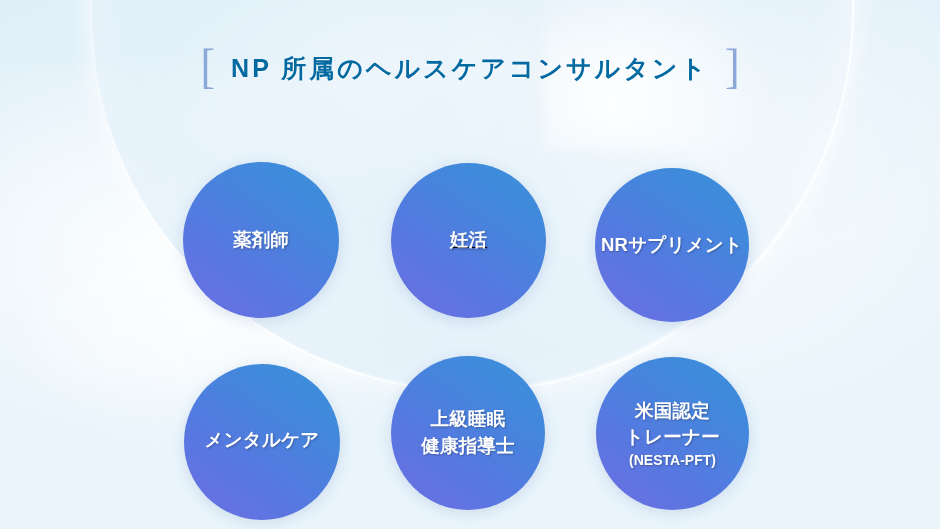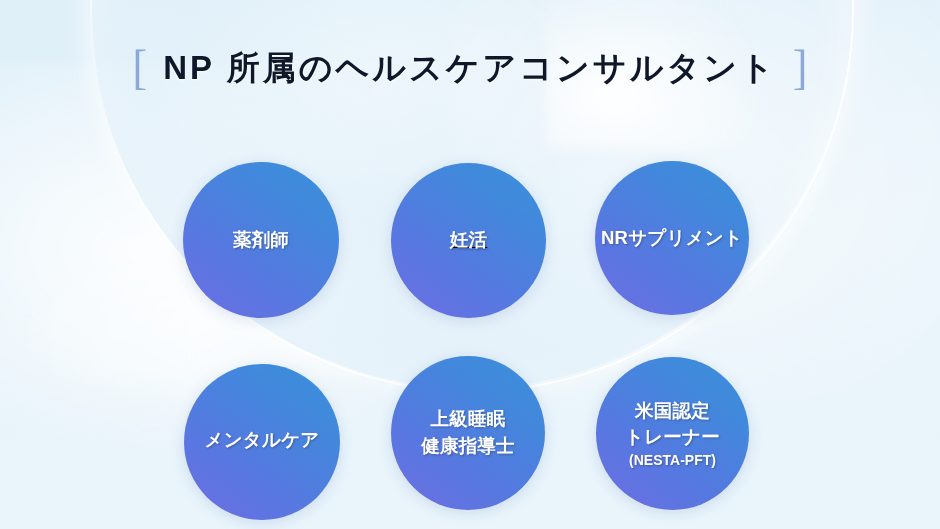--- a/index.html
+++ b/index.html
@@ -148,24 +148,24 @@
   }
   .bracket {
     font-size: 44px;
     line-height: 1;
     font-weight: 400;
     color: #8ba8d8;
     font-family: "Liberation Serif", "DejaVu Serif", serif;
     transform: translateY(-2px) scaleY(1.12);
   }
   .title-text {
-    font-size: 33px;
+    font-size: 25px;
     font-weight: 700;
     letter-spacing: 3px;
-    color: #0f172a;
+    color: #0369a1;
     text-shadow: 0 1px 2px rgba(255,255,255,0.9);
     white-space: nowrap;
   }
 
   
   .circles {
     position: absolute;
     inset: 0;
     z-index: 4;
     margin-top: 32px;
@@ -196,21 +196,21 @@
   }
   .circle .line.sub {
     font-size: 14px;
     line-height: 1.3;
     letter-spacing: 0;
   }
 
   
   #circle-0 { left: 183px; top: 130px; width: 156px; height: 156px; }
   #circle-1 { left: 391px; top: 131px; width: 155px; height: 155px; text-decoration: underline; }
-  #circle-2 { left: 595px; top: 129px; width: 154px; height: 154px; }
+  #circle-2 { left: 595px; top: 136px; width: 154px; height: 154px; }
   #circle-3 { left: 184px; top: 332px; width: 156px; height: 156px; font-family: Liberation Mono, monospace; }
   #circle-4 { left: 391px; top: 324px; width: 154px; height: 154px; }
   #circle-5 { left: 596px; top: 325px; width: 153px; height: 153px; }
 </style>
 </head>
 <body>
 
 <div class="slide">
 
   <div class="bg-base"></div>

